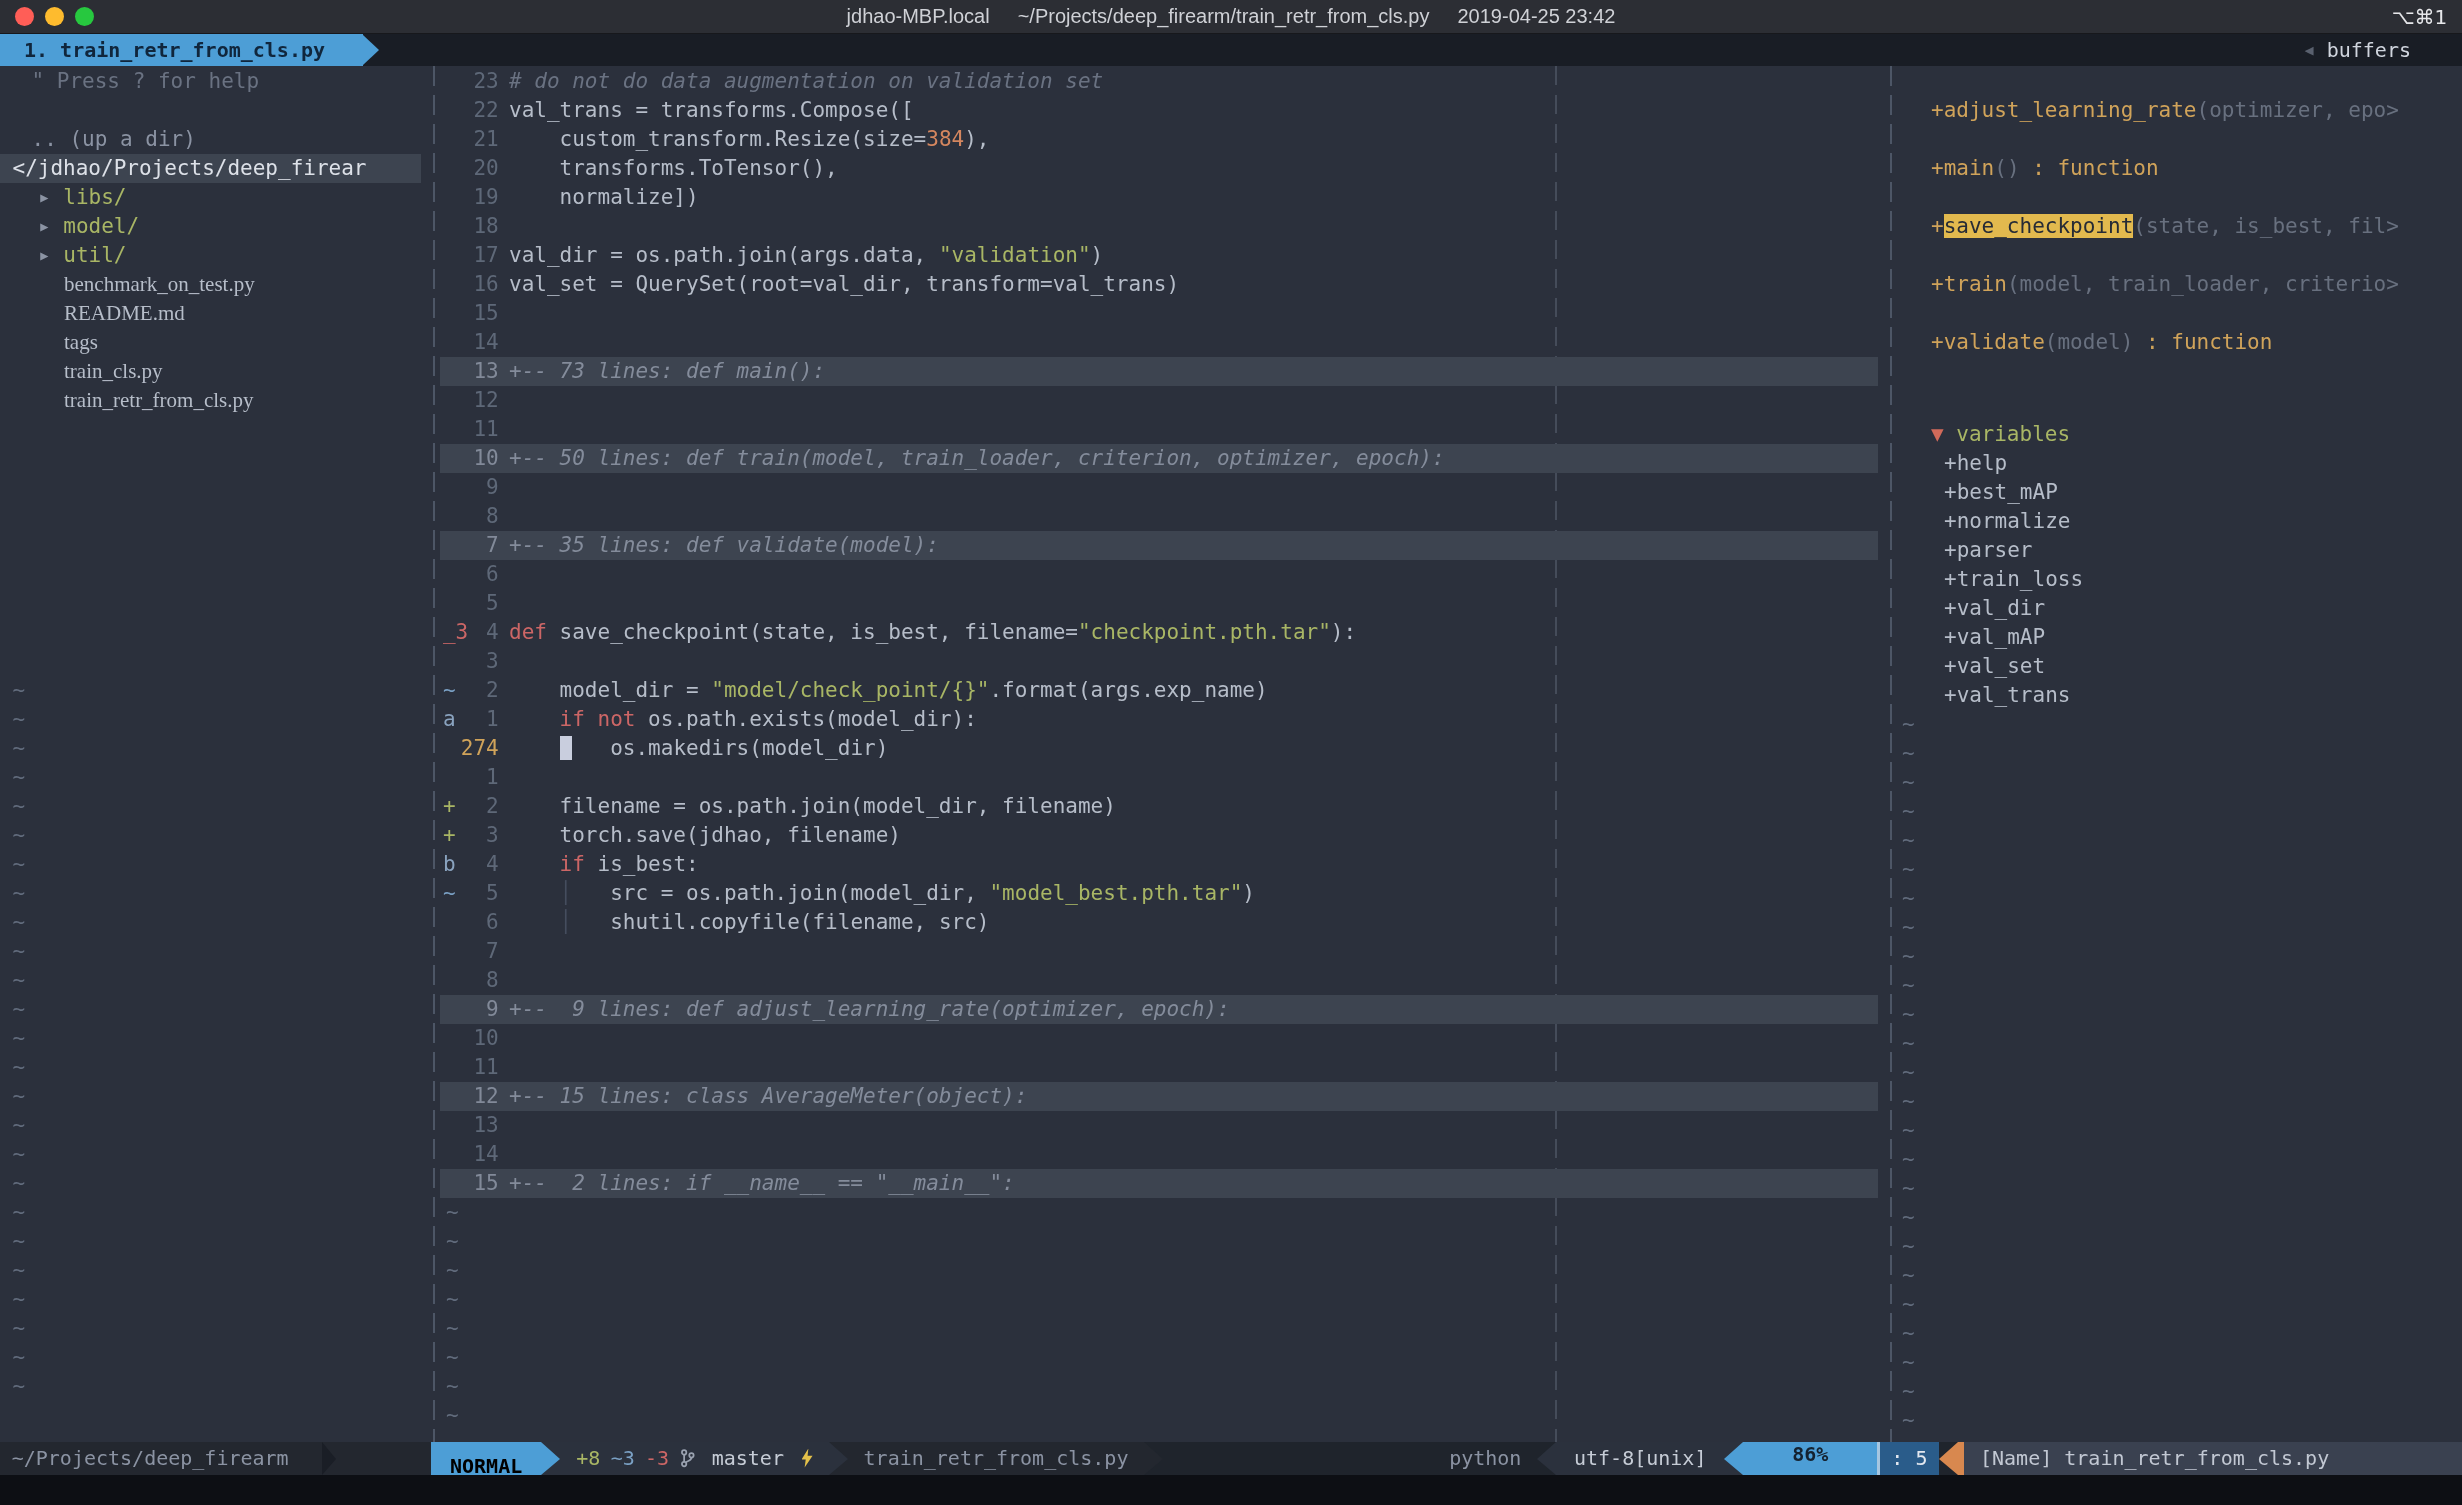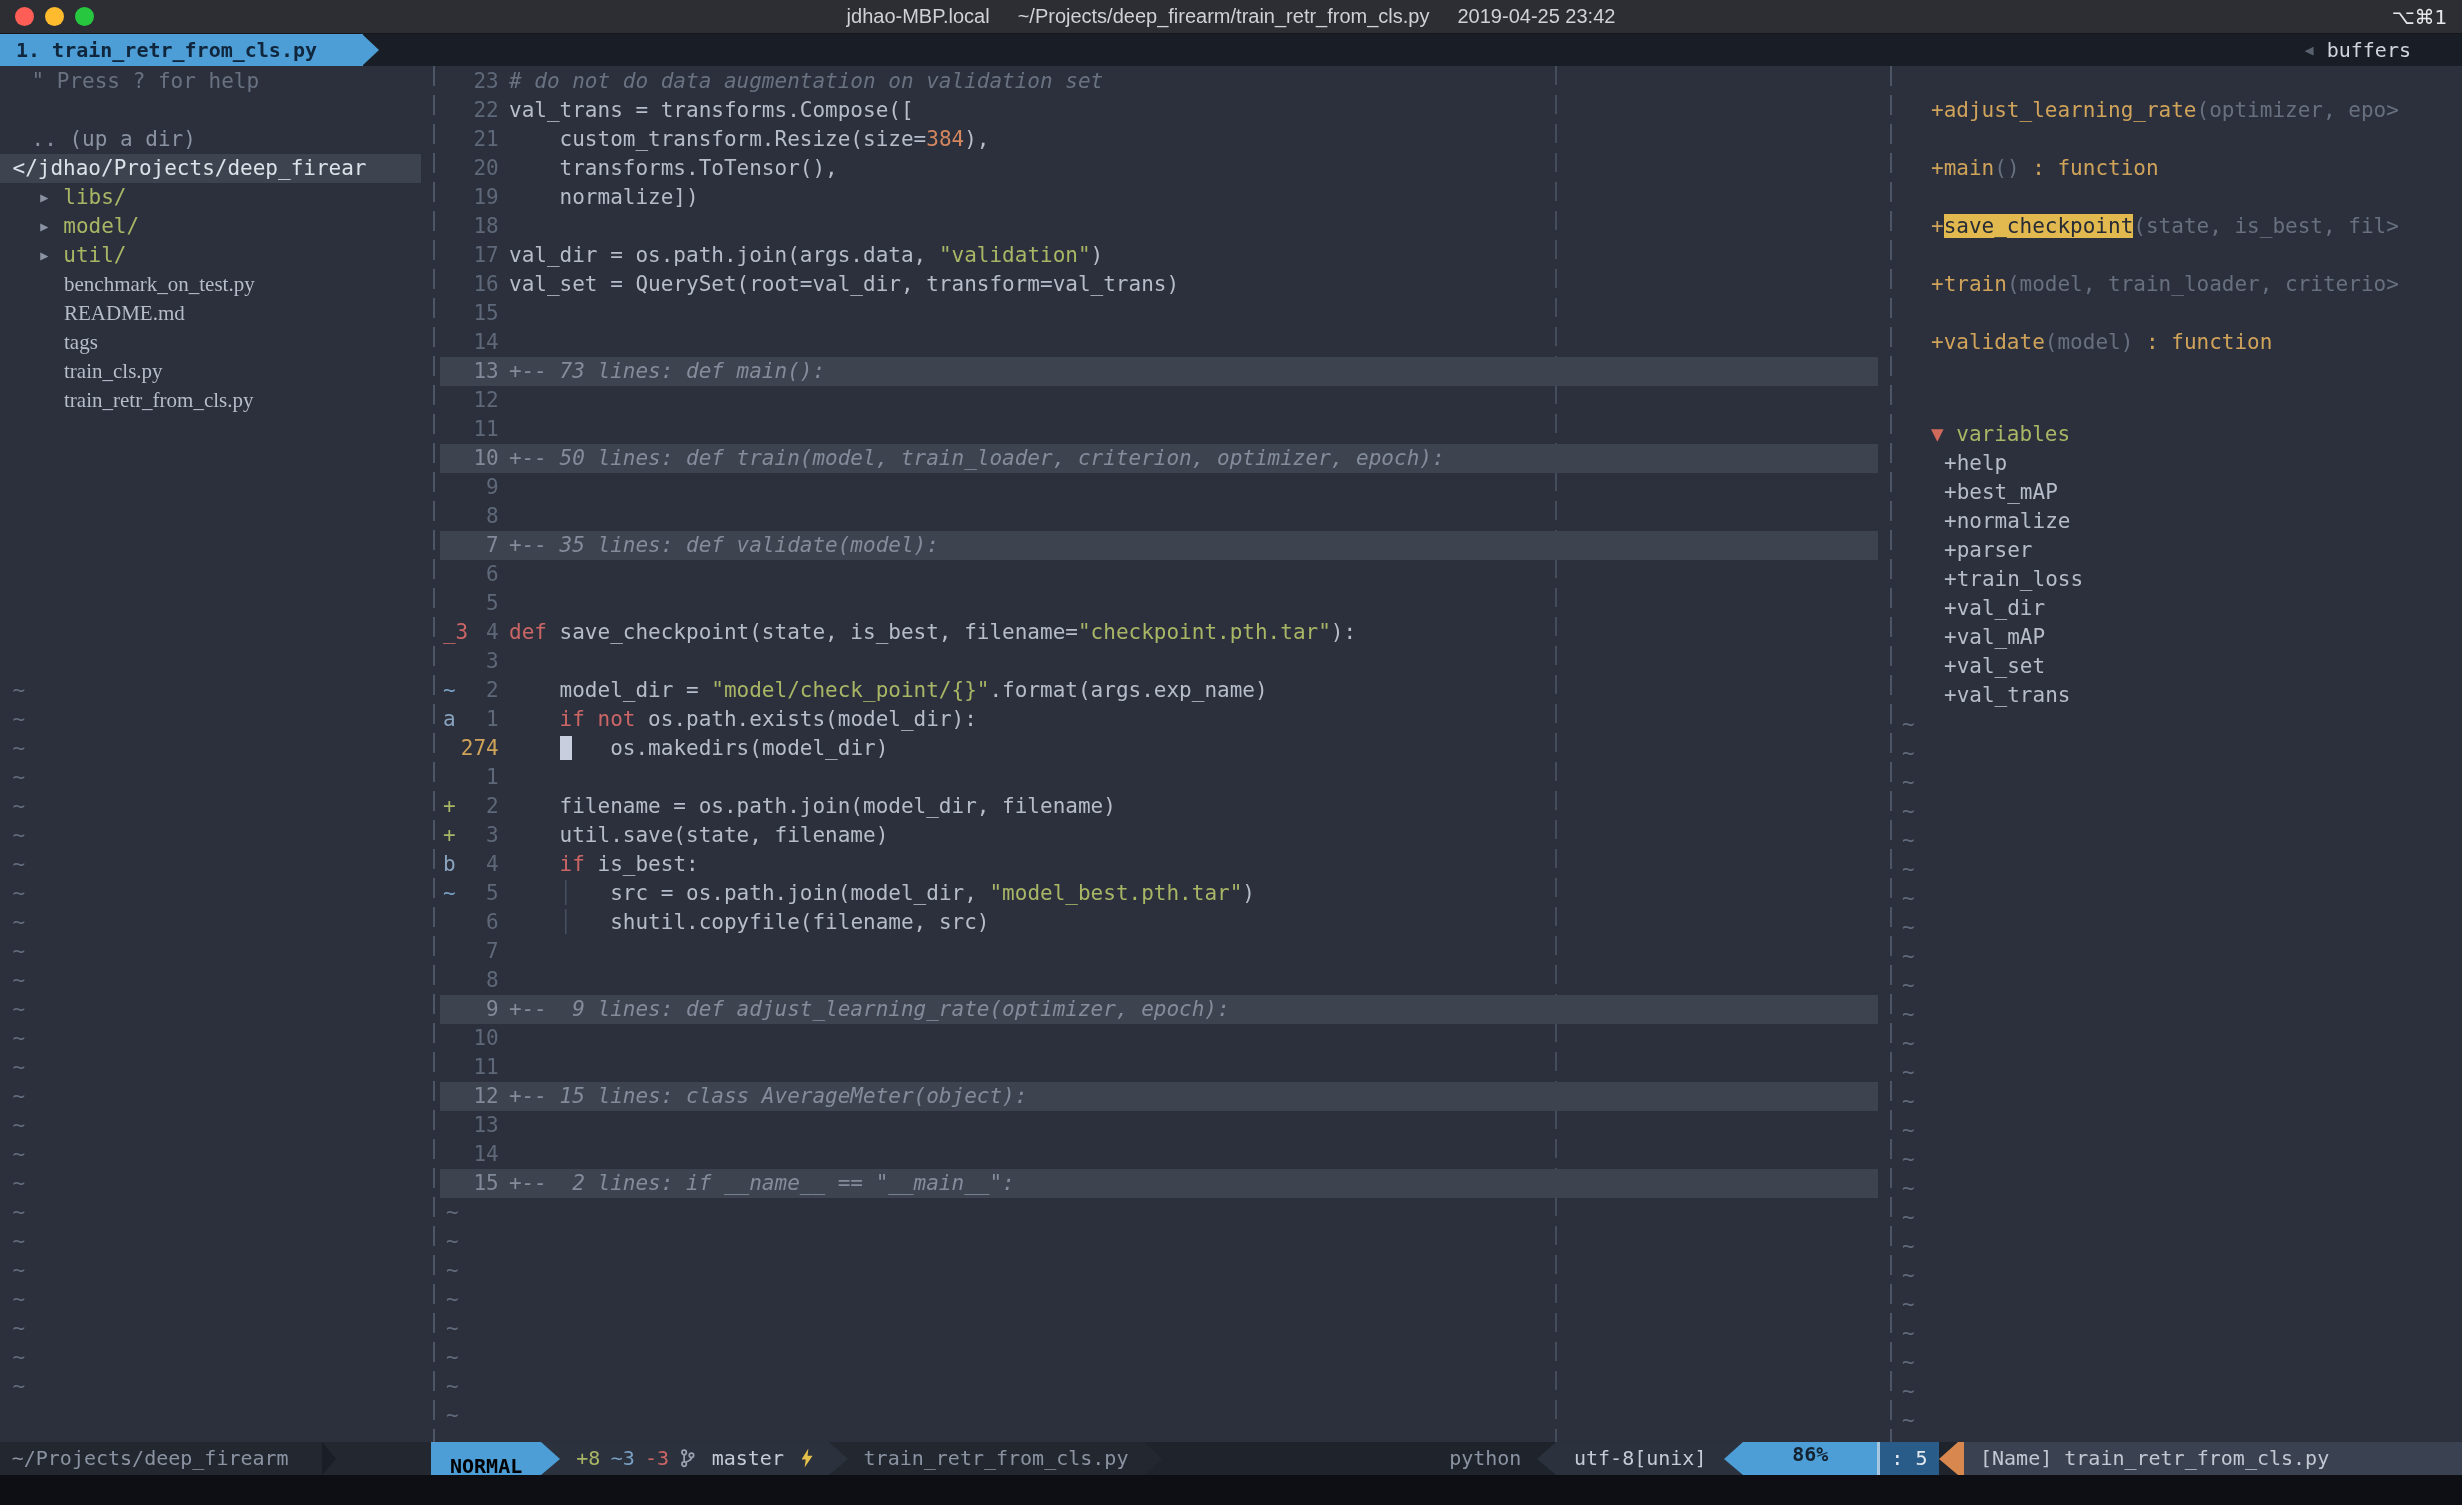--- a/index.html
+++ b/index.html
@@ -20,21 +20,21 @@
   .lights{position:absolute;left:14.7px;top:0;height:100%;display:flex;align-items:center;gap:11px;}
   .light{width:19px;height:19px;border-radius:50%;}
   .light.red{background:#ff5e57}.light.yellow{background:#febb2e}.light.green{background:#27c83f}
   .tb-title span{margin:0 14px;}
   .tb-right{position:absolute;right:14.7px;color:#e6e7ea;font-family:"DejaVu Sans",sans-serif;}
 
   
   #tabline{height:31.5px;background:var(--tab-bg);display:flex;align-items:center;
     font-family:"DejaVu Sans Mono","DejaVu Sans",monospace;font-size:20px;}
   .tab{width:363px;height:31.5px;background:var(--accent-blue);color:#10263c;font-weight:bold;
-    display:flex;align-items:center;padding-left:16px;box-sizing:border-box;}
+    display:flex;align-items:center;padding-left:24px;box-sizing:border-box;}
   .tab-point{width:0;height:0;border-top:15.8px solid transparent;border-bottom:15.8px solid transparent;
     border-left:16px solid var(--accent-blue);}
   .tl-spacer{flex:1}
   .buf-tri{color:#59606e;font-size:14.7px;margin-right:13px;}
   .buffers{color:#d0d5de;margin-right:51px;}
 
   
   #workspace{display:flex;height:1376px;background:var(--background);
     font-family:"DejaVu Sans Mono","DejaVu Sans",monospace;font-size:21px;}
   .row{height:29px;line-height:29px;white-space:pre;}
@@ -224,21 +224,21 @@
           <div class="row fold"><span class="gutter"><span class="num foldnum">7</span></span><span class="codetext"><span class="foldtext">+-- 35 lines: def validate(model):</span></span></div>
           <div class="row"><span class="gutter"><span class="num">6</span></span><span class="codetext"></span></div>
           <div class="row"><span class="gutter"><span class="num">5</span></span><span class="codetext"></span></div>
           <div class="row"><span class="gutter"><span class="sign sred">_3</span><span class="num">4</span></span><span class="codetext"><span class="seg-k">def</span><span class="seg-f"> save_checkpoint(state, is_best, filename=</span><span class="seg-s">"checkpoint.pth.tar"</span><span class="seg-f">):</span></span></div>
           <div class="row"><span class="gutter"><span class="num">3</span></span><span class="codetext"></span></div>
           <div class="row"><span class="gutter"><span class="sign schg">~</span><span class="num">2</span></span><span class="codetext"><span class="seg-f">    model_dir = </span><span class="seg-s">"model/check_point/{}"</span><span class="seg-f">.format(args.exp_name)</span></span></div>
           <div class="row"><span class="gutter"><span class="sign smark">a</span><span class="num">1</span></span><span class="codetext"><span class="seg-f">    </span><span class="seg-k">if</span><span class="seg-f"> </span><span class="seg-k">not</span><span class="seg-f"> os.path.exists(model_dir):</span></span></div>
           <div class="row"><span class="gutter"><span class="num curnum">274</span></span><span class="codetext"><span class="seg-f">    </span><span class="seg-cur"> </span><span class="seg-f">   os.makedirs(model_dir)</span></span></div>
           <div class="row"><span class="gutter"><span class="num">1</span></span><span class="codetext"></span></div>
           <div class="row"><span class="gutter"><span class="sign sadd">+</span><span class="num">2</span></span><span class="codetext"><span class="seg-f">    filename = os.path.join(model_dir, filename)</span></span></div>
-          <div class="row"><span class="gutter"><span class="sign sadd">+</span><span class="num">3</span></span><span class="codetext"><span class="seg-f">    util.save(state, filename)</span></span></div>
+          <div class="row"><span class="gutter"><span class="sign sadd">+</span><span class="num">3</span></span><span class="codetext"><span class="seg-f">    torch.save(jdhao, filename)</span></span></div>
           <div class="row"><span class="gutter"><span class="sign smark">b</span><span class="num">4</span></span><span class="codetext"><span class="seg-f">    </span><span class="seg-k">if</span><span class="seg-f"> is_best:</span></span></div>
           <div class="row"><span class="gutter"><span class="sign schg">~</span><span class="num">5</span></span><span class="codetext"><span class="seg-f">    </span><span class="seg-g">│</span><span class="seg-f">   src = os.path.join(model_dir, </span><span class="seg-s">"model_best.pth.tar"</span><span class="seg-f">)</span></span></div>
           <div class="row"><span class="gutter"><span class="num">6</span></span><span class="codetext"><span class="seg-f">    </span><span class="seg-g">│</span><span class="seg-f">   shutil.copyfile(filename, src)</span></span></div>
           <div class="row"><span class="gutter"><span class="num">7</span></span><span class="codetext"></span></div>
           <div class="row"><span class="gutter"><span class="num">8</span></span><span class="codetext"></span></div>
           <div class="row fold"><span class="gutter"><span class="num foldnum">9</span></span><span class="codetext"><span class="foldtext">+--  9 lines: def adjust_learning_rate(optimizer, epoch):</span></span></div>
           <div class="row"><span class="gutter"><span class="num">10</span></span><span class="codetext"></span></div>
           <div class="row"><span class="gutter"><span class="num">11</span></span><span class="codetext"></span></div>
           <div class="row fold"><span class="gutter"><span class="num foldnum">12</span></span><span class="codetext"><span class="foldtext">+-- 15 lines: class AverageMeter(object):</span></span></div>
           <div class="row"><span class="gutter"><span class="num">13</span></span><span class="codetext"></span></div>

